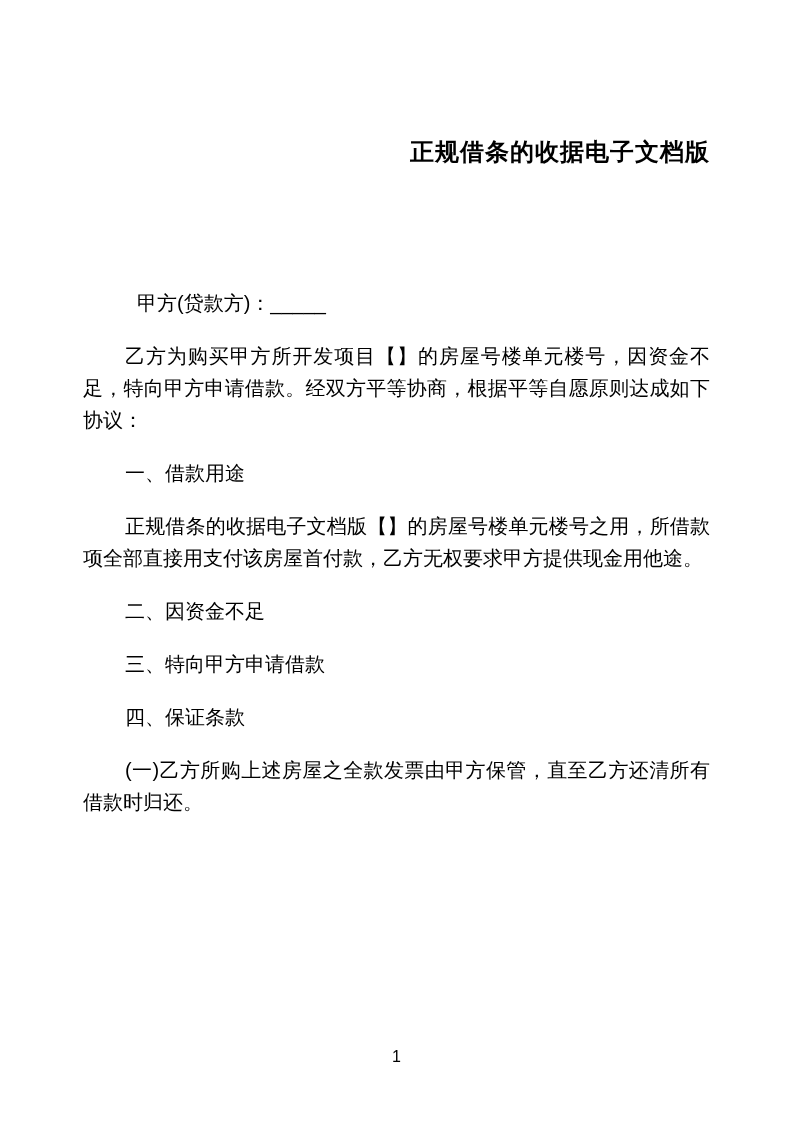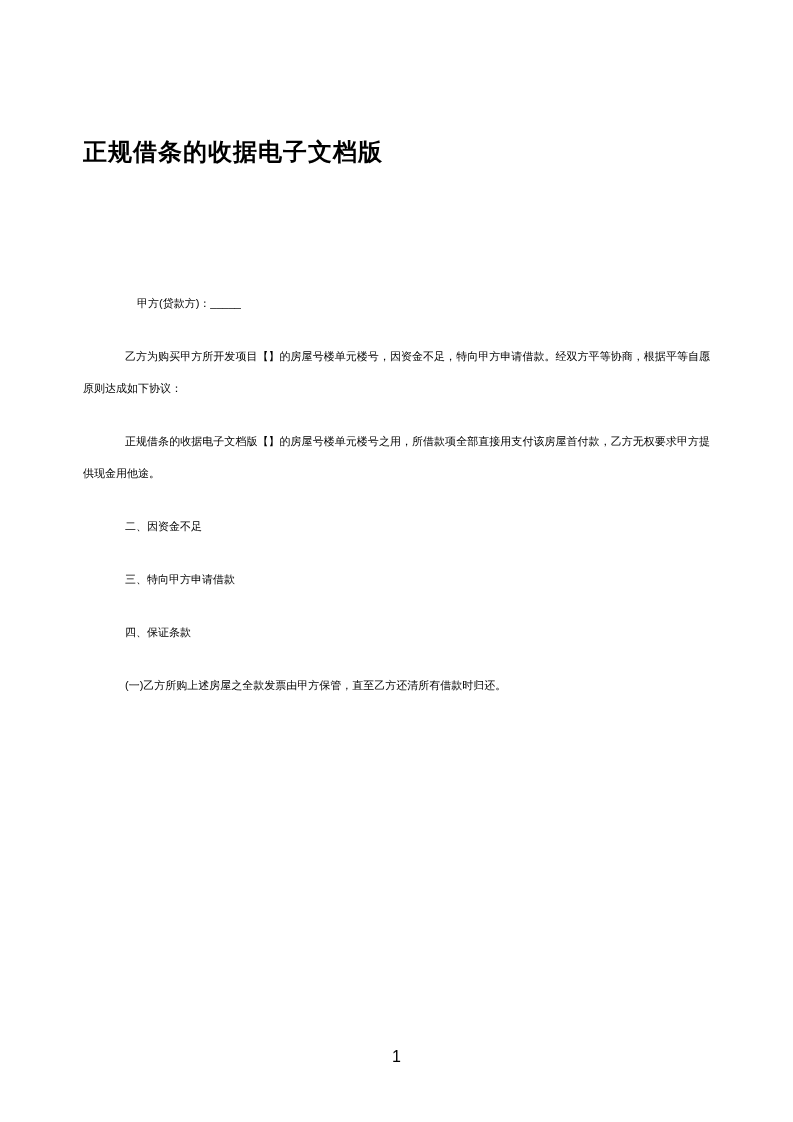--- a/index.html
+++ b/index.html
@@ -17,26 +17,26 @@
     overflow: hidden;
     margin: 0 auto;
   }
   .doc {
     padding: 135px 83px 0 83px;
   }
   .title {
     font-size: 24px;
     font-weight: bold;
     line-height: 33px;
-    text-align: left;
+    text-align: right;
     margin: 0 0 119px 0;
     letter-spacing: 1px;
   }
   .line {
-    font-size: 11px;
+    font-size: 20px;
     line-height: 32px;
     margin: 0 0 21px 0;
     text-align: justify;
   }
   .party {
     text-indent: 54px;
   }
   .body-para {
     text-indent: 42px;
   }
@@ -60,20 +60,21 @@
 <div class="page">
   <div class="doc">
 
     <div class="title">正规借条的收据电子文档版</div>
 
     <p class="line party">甲方(贷款方)：_____</p>
 
 
     <p class="line body-para">乙方为购买甲方所开发项目【】的房屋号楼单元楼号，因资金不足，特向甲方申请借款。经双方平等协商，根据平等自愿原则达成如下协议：</p>
 
+    <div class="line heading">一、借款用途</div>
 
     <p class="line body-para">正规借条的收据电子文档版【】的房屋号楼单元楼号之用，所借款项全部直接用支付该房屋首付款，乙方无权要求甲方提供现金用他途。</p>
 
     <div class="line heading">二、因资金不足</div>
 
 
     <div class="line heading">三、特向甲方申请借款</div>
 
 
     <div class="line heading">四、保证条款</div>

